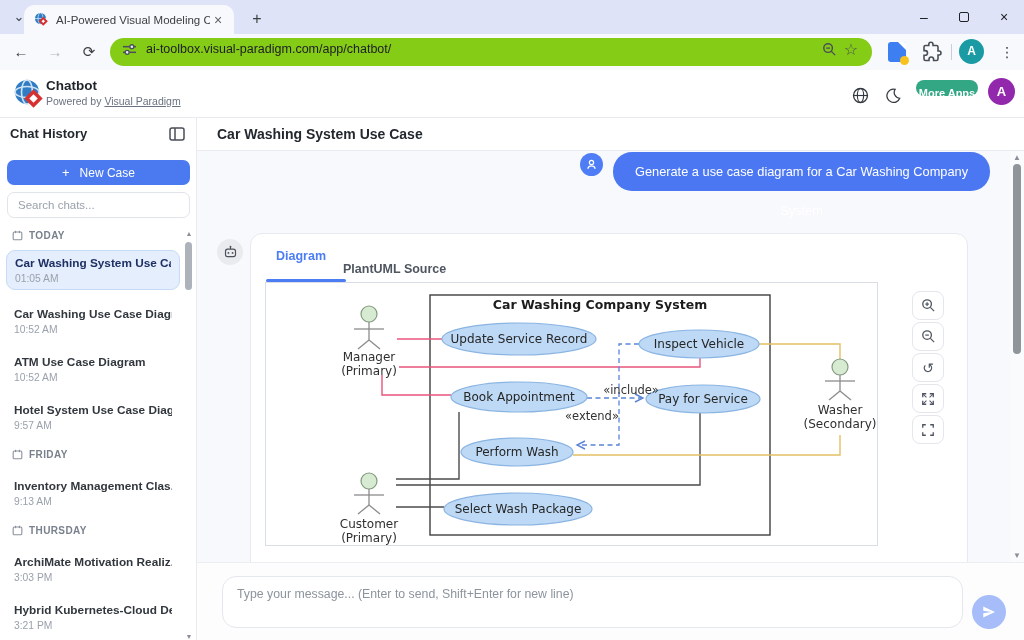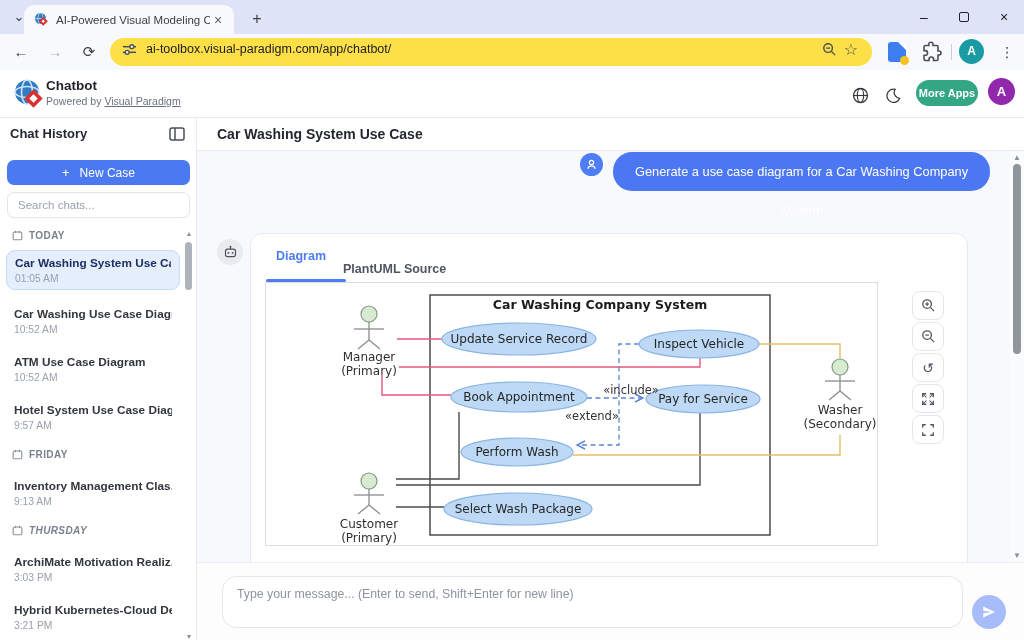--- a/index.html
+++ b/index.html
@@ -13,39 +13,39 @@
   .tab-title { flex:1; font-size:11.5px; color:#3c4043; white-space:nowrap; overflow:hidden; margin-left:7px; }
   .tab-close { color:#5f6368; font-size:14px; width:16px; text-align:center; cursor:pointer; }
   .new-tab-btn { position:absolute; left:246px; top:8px; width:22px; height:22px; color:#3c4043; font-size:16px; text-align:center; line-height:21px; cursor:pointer; }
   .win-controls { position:absolute; right:0; top:0; height:34px; display:flex; }
   .win-btn { width:40px; height:34px; display:flex; align-items:center; justify-content:center; color:#202124; font-size:14px; cursor:pointer; }
   .win-max-glyph { width:10px; height:10px; border:1.3px solid #202124; border-radius:2px; }
 
   .toolbar { position:absolute; left:0; top:34px; width:1024px; height:36px; background:#f8f9fd; display:flex; align-items:center; }
   .nav-btn { width:26px; height:26px; margin-left:8px; text-align:center; line-height:26px; font-size:15px; color:#3c4043; cursor:pointer; }
   .nav-btn.disabled { color:#b2b6bd; }
-  .url-pill { position:absolute; left:110px; top:4px; width:762px; height:28px; background:#fde047; border-radius:14px; display:flex; align-items:center; padding:0 10px 6px 12px; }
+  .url-pill { position:absolute; left:110px; top:4px; width:762px; height:28px; background:#84cc16; border-radius:14px; display:flex; align-items:center; padding:0 10px 6px 12px; }
   .url-text { font-size:12.5px; color:#202124; margin-left:9px; flex:1; }
   .pill-ic { width:22px; height:22px; display:flex; align-items:center; justify-content:center; color:#4a4f57; cursor:pointer; }
   .ext-doc { position:absolute; left:888px; top:8px; width:18px; height:20px; background:#3d7ef0; border-radius:3px; cursor:pointer; }
   .ext-doc::before { content:""; position:absolute; right:0; top:0; border:4px solid #fff; border-left-color:transparent; border-bottom-color:transparent; border-radius:0 3px 0 0; }
   .ext-doc::after { content:""; position:absolute; right:-3px; bottom:-3px; width:9px; height:9px; background:#f7c21d; border-radius:50%; }
   .puzzle-btn { position:absolute; left:920px; top:6px; width:24px; height:24px; cursor:pointer; }
   .tb-sep { position:absolute; left:951px; top:10px; width:1px; height:16px; background:#c8cdd9; }
   .chrome-avatar { position:absolute; left:959px; top:5px; width:25px; height:25px; border-radius:50%; background:#1a9ba3; color:#fff; font-size:12px; font-weight:bold; text-align:center; line-height:25px; cursor:pointer; }
   .kebab { position:absolute; left:997px; top:6px; width:20px; height:24px; text-align:center; line-height:24px; color:#3c4043; font-size:14px; letter-spacing:0; cursor:pointer; }
 
   
   .app-header { position:absolute; left:0; top:70px; width:1024px; height:48px; background:#fff; border-bottom:1px solid #e8eaef; }
   .vp-logo { position:absolute; left:14px; top:9px; width:30px; height:30px; }
   .app-name { position:absolute; left:46px; top:8px; font-size:13.5px; font-weight:bold; color:#1f2329; }
   .powered { position:absolute; left:46px; top:25px; font-size:10.5px; color:#6b7280; }
   .powered a { color:#6b7280; }
   .hdr-ic { position:absolute; top:14px; width:22px; height:22px; display:flex; align-items:center; justify-content:center; color:#33383f; cursor:pointer; }
-  .more-apps { position:absolute; left:916px; top:10px; width:62px; height:26px; border-radius:13px; background:#33a683; color:#fff; font-size:11px; font-weight:bold; text-align:center; line-height:26px; cursor:pointer; }
+  .more-apps { position:absolute; left:916px; top:10px; width:62px; height:16px; border-radius:13px; background:#33a683; color:#fff; font-size:11px; font-weight:bold; text-align:center; line-height:26px; cursor:pointer; }
   .app-avatar { position:absolute; left:988px; top:8px; width:27px; height:27px; border-radius:50%; background:#9228ac; color:#fff; font-size:13px; font-weight:bold; text-align:center; line-height:27px; cursor:pointer; }
 
   
   .sidebar { position:absolute; left:0; top:118px; width:197px; height:522px; background:#fff; border-right:1px solid #e9ebf0; }
   .sb-title { position:absolute; left:10px; top:8px; font-size:13px; font-weight:bold; color:#23272e; }
   .sb-toggle { position:absolute; left:168px; top:7px; width:18px; height:18px; cursor:pointer; }
   .new-chat { position:absolute; left:7px; top:42px; width:183px; height:25px; border-radius:7px; background:#4b79f0; color:#fff; font-size:12px; text-align:center; line-height:25px; cursor:pointer; }
   .new-chat .plus { font-size:13px; margin-right:10px; }
   .sb-search { position:absolute; left:7px; top:74px; width:183px; height:26px; border:1px solid #e1e4ea; border-radius:7px; background:#fff; font-size:11.5px; color:#333; padding:0 10px; font-family:"Liberation Sans",sans-serif; }
   .sb-search::placeholder { color:#9aa1ab; }
@@ -206,21 +206,21 @@
           <rect x="1.5" y="2.5" width="11" height="10" rx="1.5" fill="none" stroke="#8a919c" stroke-width="1.4"></rect>
           <line x1="4.5" y1="1" x2="4.5" y2="4" stroke="#8a919c" stroke-width="1.4"></line>
           <line x1="9.5" y1="1" x2="9.5" y2="4" stroke="#8a919c" stroke-width="1.4"></line>
         </svg>
       <span>FRIDAY</span>
     </div>
     <div class="sb-item" style="top:356px;">
       <div class="t">Inventory Management Clas...</div>
       <div class="time">9:13 AM</div>
     </div>
-    <div class="sb-section" style="top:407px;font-style:italic;">
+    <div class="sb-section" style="top:407px;">
       <svg width="11" height="11" viewBox="0 0 14 14">
           <rect x="1.5" y="2.5" width="11" height="10" rx="1.5" fill="none" stroke="#8a919c" stroke-width="1.4"></rect>
           <line x1="4.5" y1="1" x2="4.5" y2="4" stroke="#8a919c" stroke-width="1.4"></line>
           <line x1="9.5" y1="1" x2="9.5" y2="4" stroke="#8a919c" stroke-width="1.4"></line>
         </svg>
       <span>THURSDAY</span>
     </div>
     <div class="sb-item" style="top:432px;">
       <div class="t">ArchiMate Motivation Realiz...</div>
       <div class="time">3:03 PM</div>

